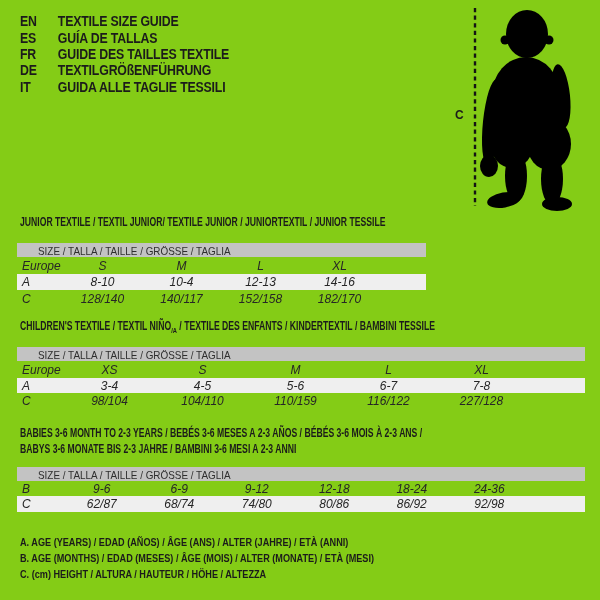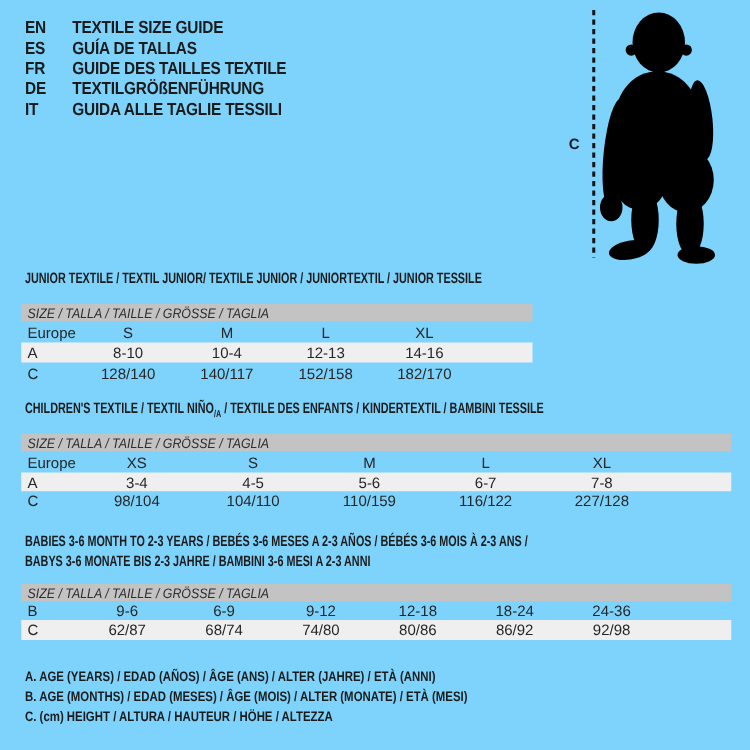--- a/index.html
+++ b/index.html
@@ -1,38 +1,38 @@
 <!DOCTYPE html>
 <html><head>
 <meta charset="utf-8">
 <style>
   html,body{margin:0;padding:0;background:#ffffff;}
   .canvas{
-    position:relative;width:600px;height:600px;background:#7dd3fc;overflow:hidden;
+    position:relative;width:600px;height:600px;background:#84cc16;overflow:hidden;
     font-family:"Liberation Sans", sans-serif;color:#1b1b1b;
   }
   
   .lang-list{position:absolute;left:20px;top:13px;transform:scaleX(0.88);transform-origin:0 0;}
   .lang-row{display:flex;align-items:center;height:16.4px;}
   .lang-code{width:43px;font-size:14px;font-weight:700;letter-spacing:-0.2px;}
   .lang-label{font-size:14px;font-weight:700;letter-spacing:-0.2px;white-space:nowrap;}
   
   .figure-svg{position:absolute;left:440px;top:0;}
   .height-marker{position:absolute;left:455px;top:108px;font-size:12px;font-weight:700;}
   
   .sec-title{
     position:absolute;font-size:12px;font-weight:700;white-space:nowrap;
     transform:scaleX(0.72);transform-origin:0 50%;letter-spacing:0;line-height:14px;height:14px;
   }
   .subs{font-size:8px;font-weight:700;}
   
   .tbl{position:absolute;}
-  .bar{background:#c3c3c3;height:14px;line-height:14px;padding-left:5px;overflow:hidden;font-style:italic;}
+  .bar{background:#c3c3c3;height:14px;line-height:14px;padding-left:21px;overflow:hidden;}
   .bar-text{display:inline-block;font-size:11px;color:#2e2e2e;white-space:nowrap;transform:scaleX(0.9);transform-origin:0 50%;}
-  .row{display:flex;align-items:center;font-size:12px;color:#262626;}
+  .row{display:flex;align-items:center;font-size:12px;color:#262626;font-style:italic;}
   .row.alt{background:#efefef;}
   .lab{width:46px;padding-left:5px;box-sizing:border-box;}
   .c{text-align:center;}
   .t-junior .c{width:79px;}
   .t-children .c{width:93px;}
   .t-babies .c{width:77.5px;}
   
   .footnote{
     position:absolute;font-size:11px;font-weight:700;white-space:nowrap;
     transform:scaleX(0.83);transform-origin:0 50%;line-height:13px;height:13px;

